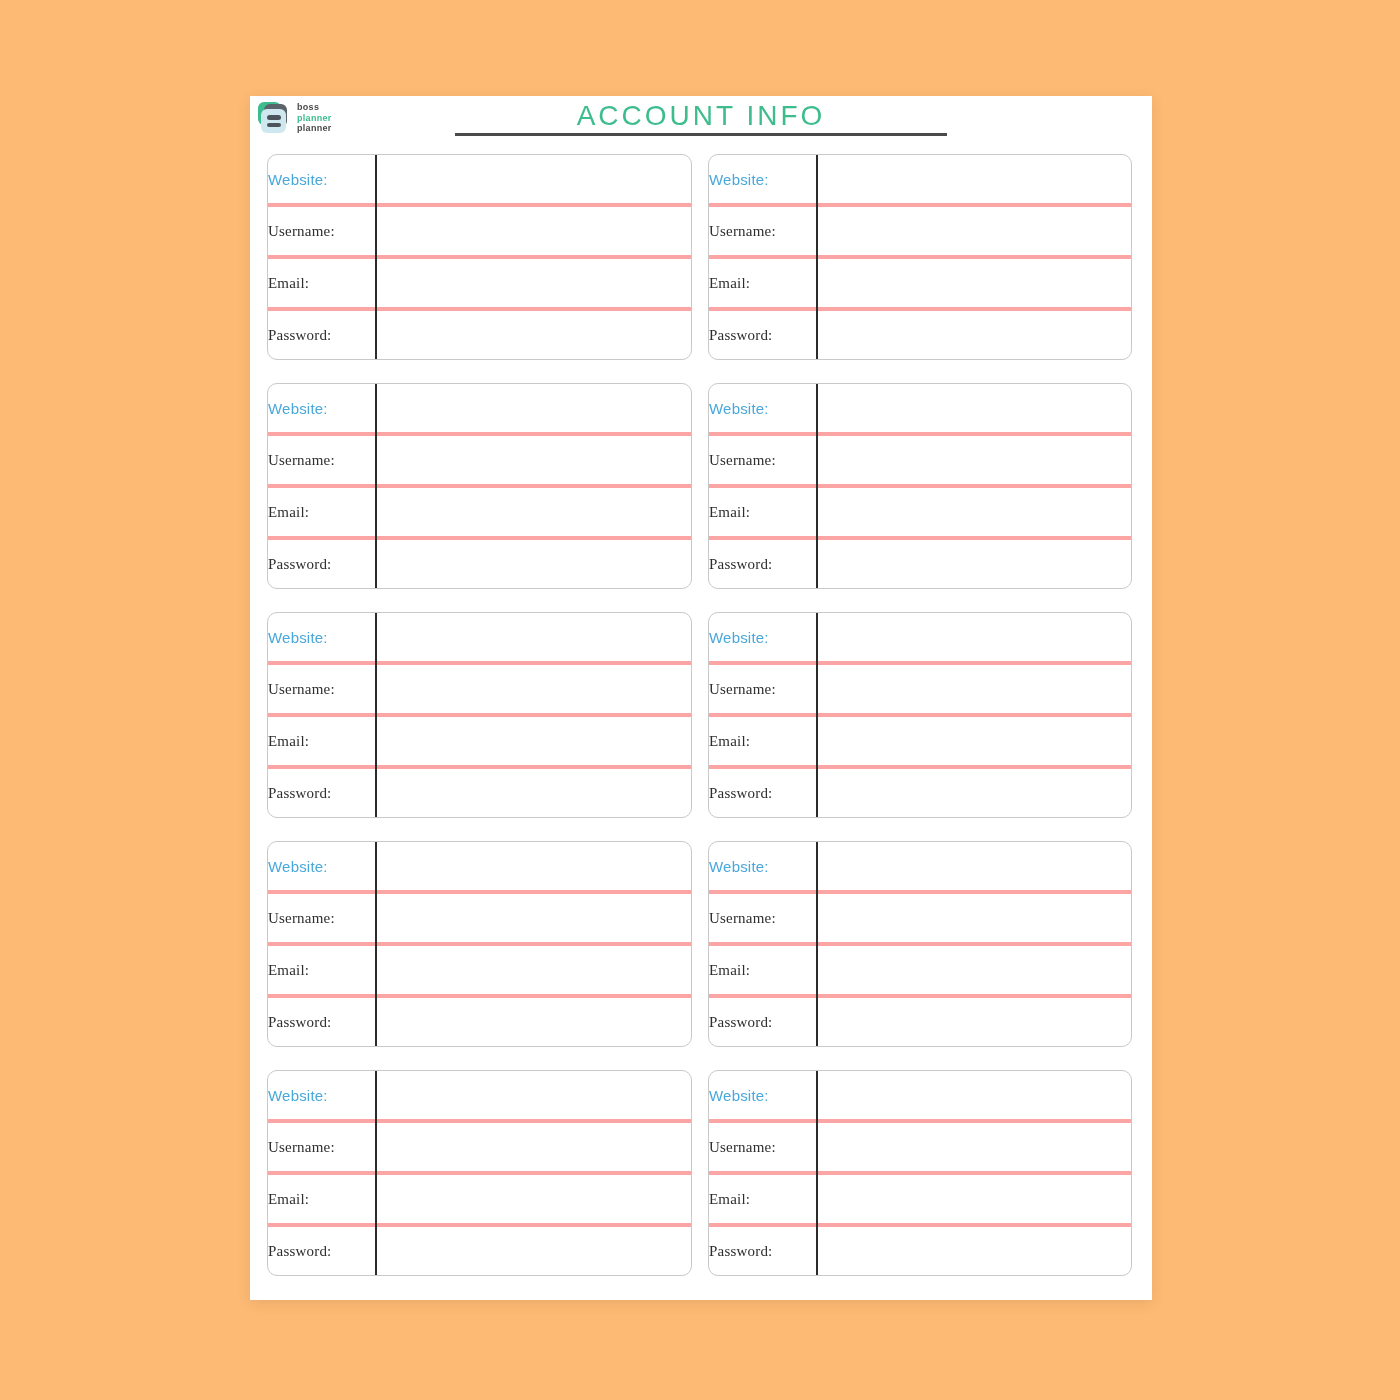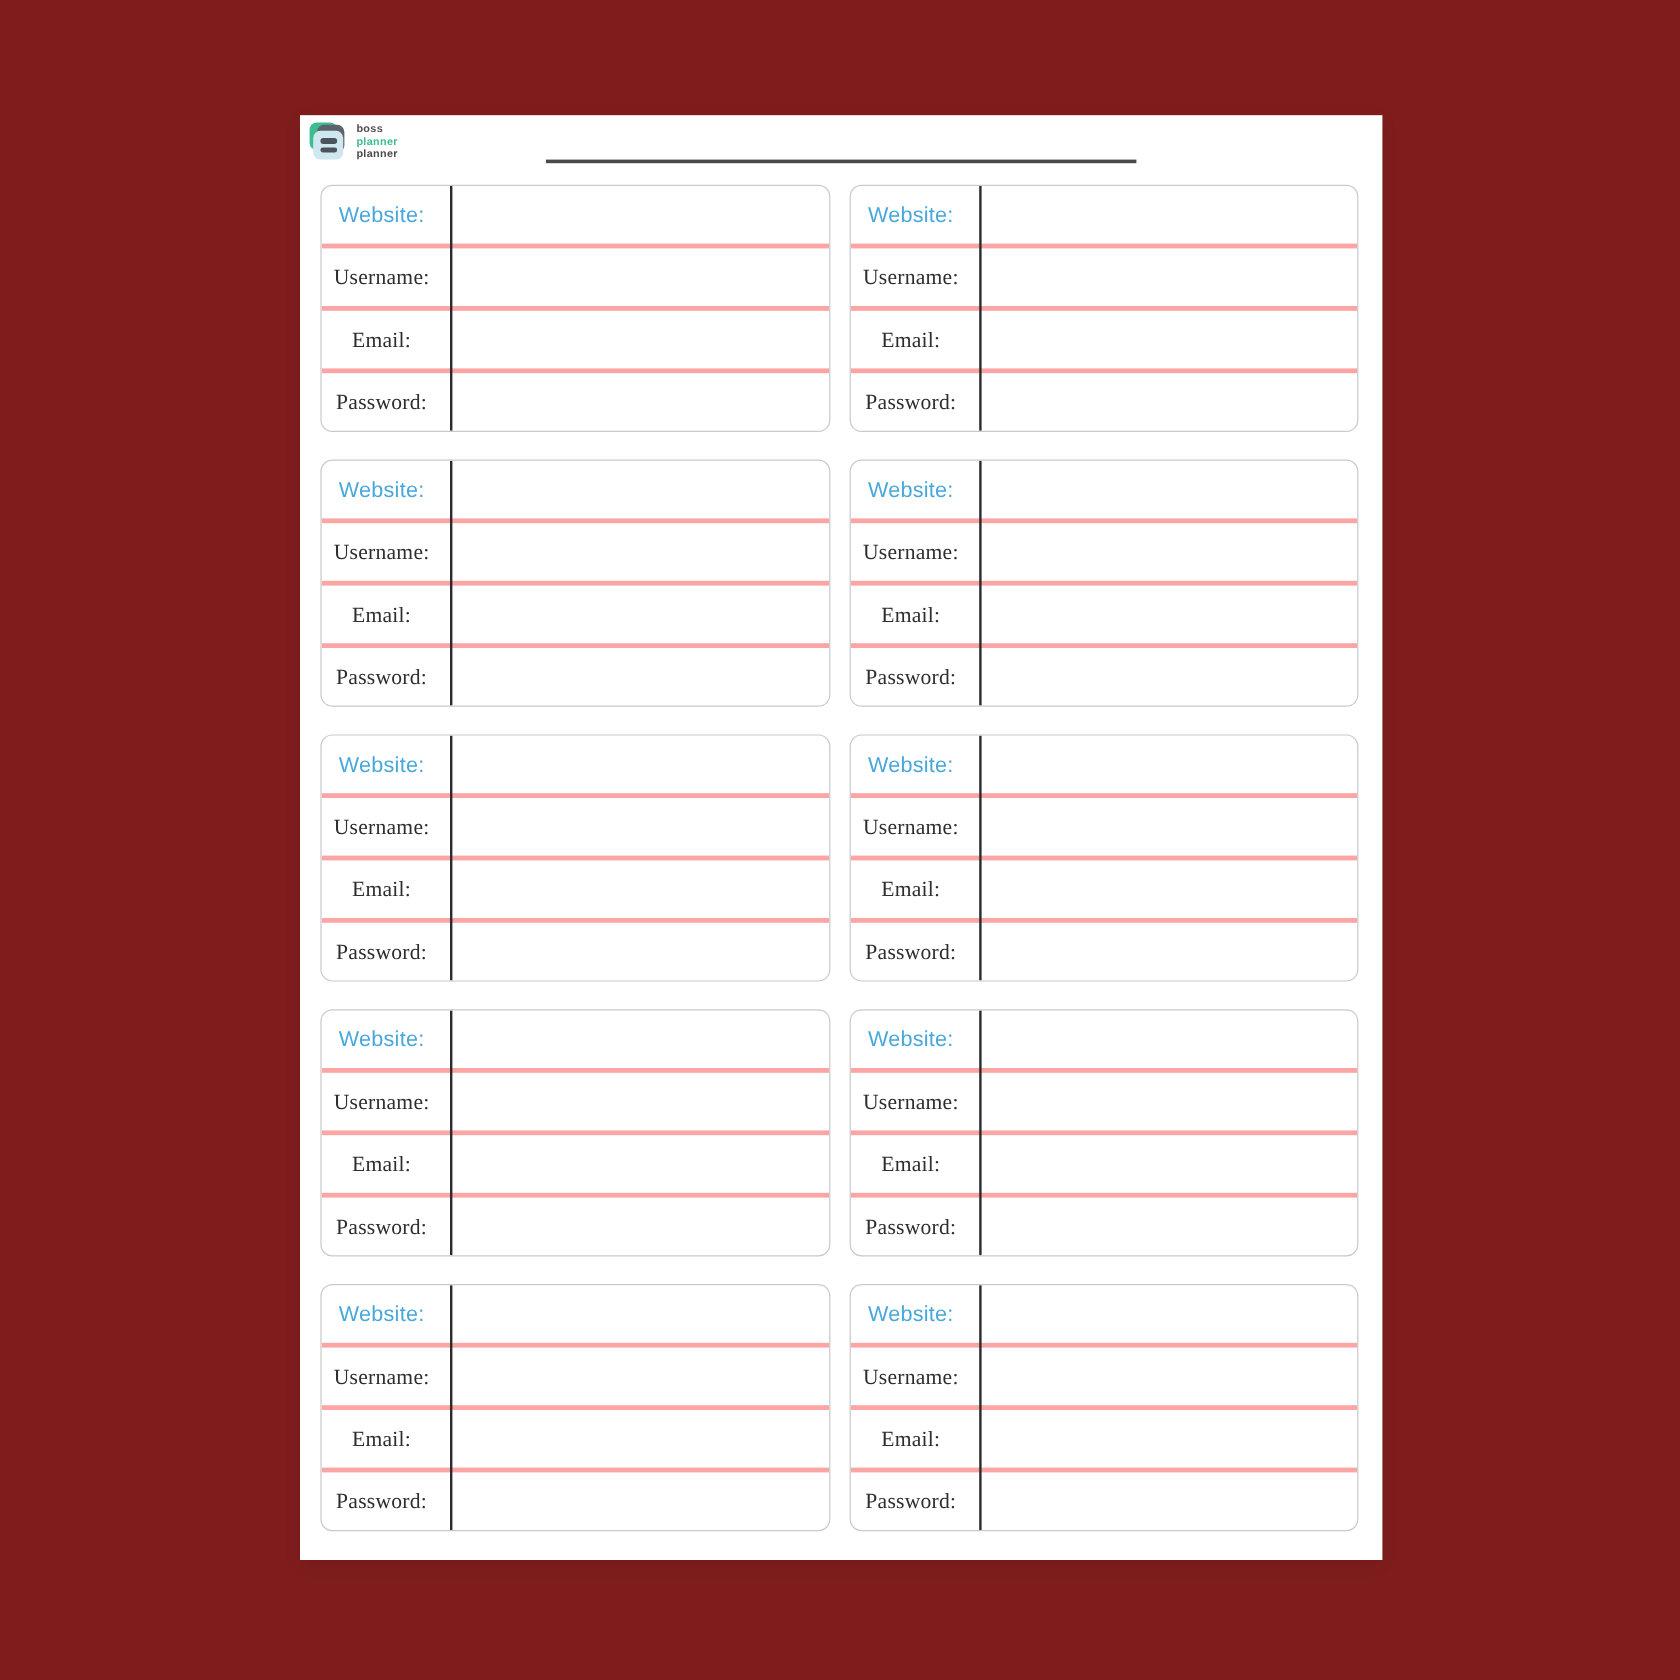--- a/index.html
+++ b/index.html
@@ -7,21 +7,21 @@
   body {
     font-family: "Liberation Sans", sans-serif;
     background: #f0f0f1;
     position: relative;
     overflow: hidden;
   }
   .screen {
     position: relative;
     width: 1400px;
     height: 1400px;
-    background: #7f1d1d;
+    background: #fdba74;
   }
   .page {
     position: absolute;
     left: 250px;
     top: 96px;
     width: 902px;
     height: 1204px;
     background: #ffffff;
     box-shadow: 0 3px 14px rgba(0,0,0,0.09);
   }
@@ -104,23 +104,23 @@
     background: #2b2b2b;
   }
   .field {
     flex: 1;
     display: flex;
     align-items: center;
   }
   .field + .field { border-top: 4px solid #fca5a5; font-family: Liberation Serif, serif; }
   .field-label {
     width: 107px;
-    text-align: center;
+    text-align: left;
     padding-right: 7px;
-    font-size: 18px;
+    font-size: 15px;
     color: #2e2e2e;
     letter-spacing: 0.2px;
   }
   .field-label.label-website { color: #49a8db; }
   .field-value { flex: 1; height: 100%; }
 </style>
 </head>
 <body>
 
 <div class="screen">
@@ -135,20 +135,21 @@
           <div class="bar"></div>
         </div>
       </div>
       <div class="logo-text">
         <div class="lt-dark">boss</div>
         <div class="lt-green">planner</div>
         <div class="lt-dark">planner</div>
       </div>
     </div>
 
+    <div class="page-title">ACCOUNT INFO</div>
     <div class="title-underline"></div>
 
     <div class="cards">
   <div class="card">
     <div class="vline"></div>
     <div class="field">
       <span class="field-label label-website">Website:</span>
       <span class="field-value"></span>
     </div>
     <div class="field">

